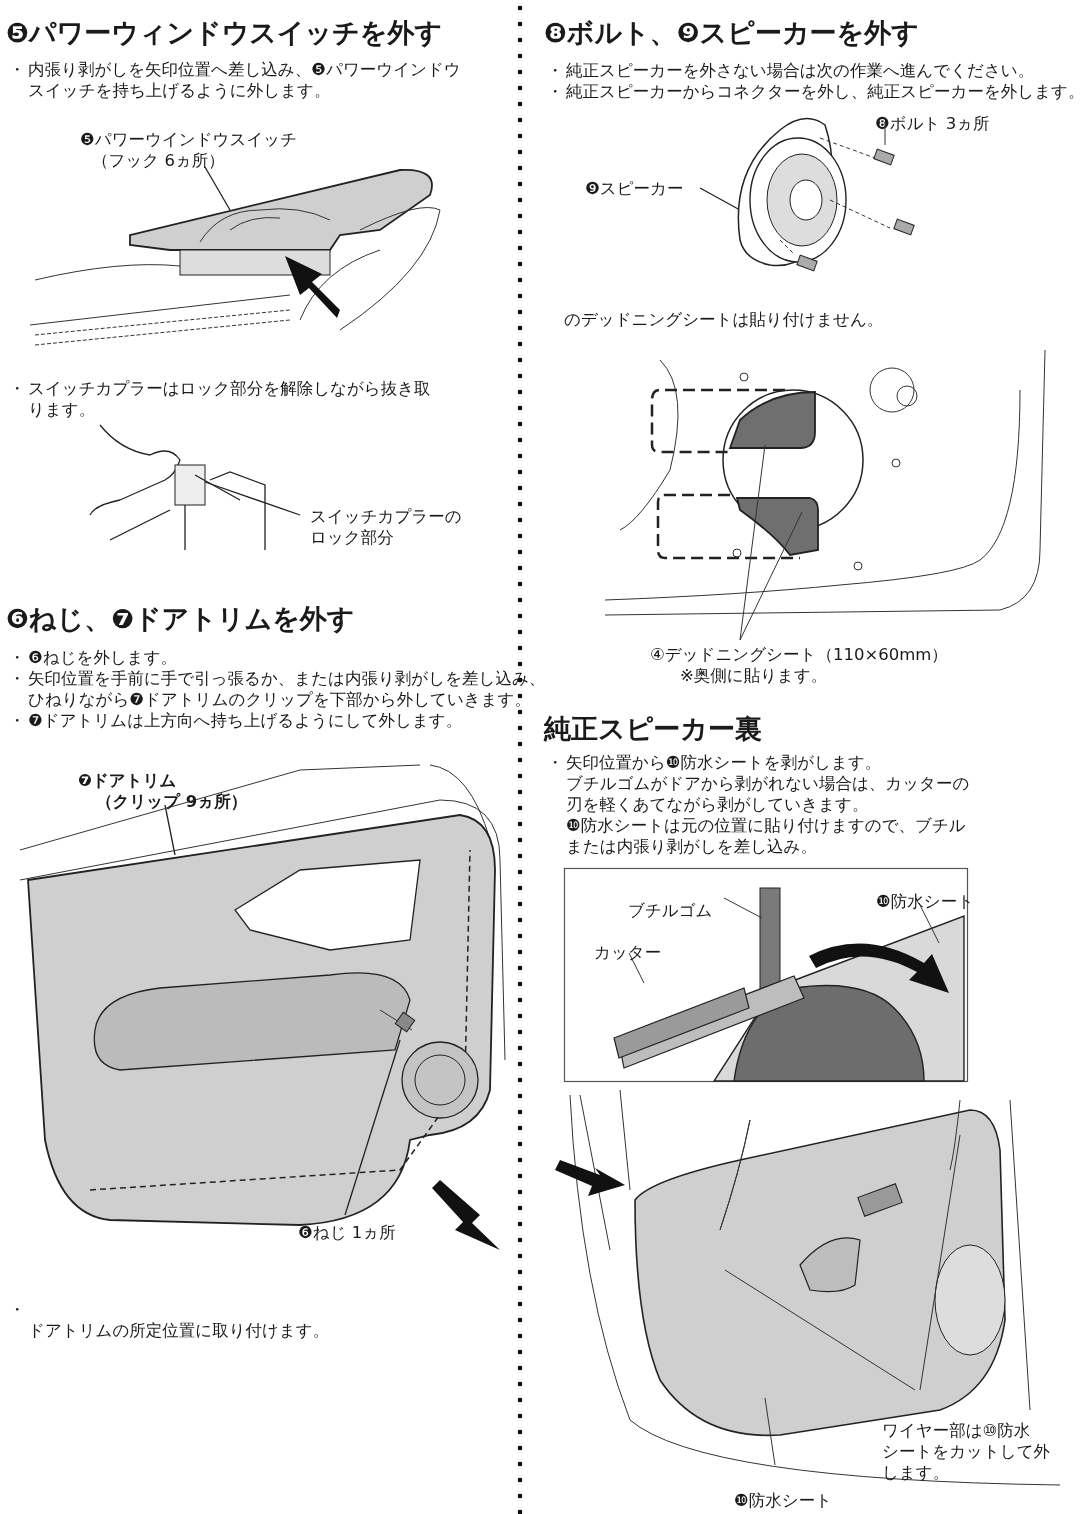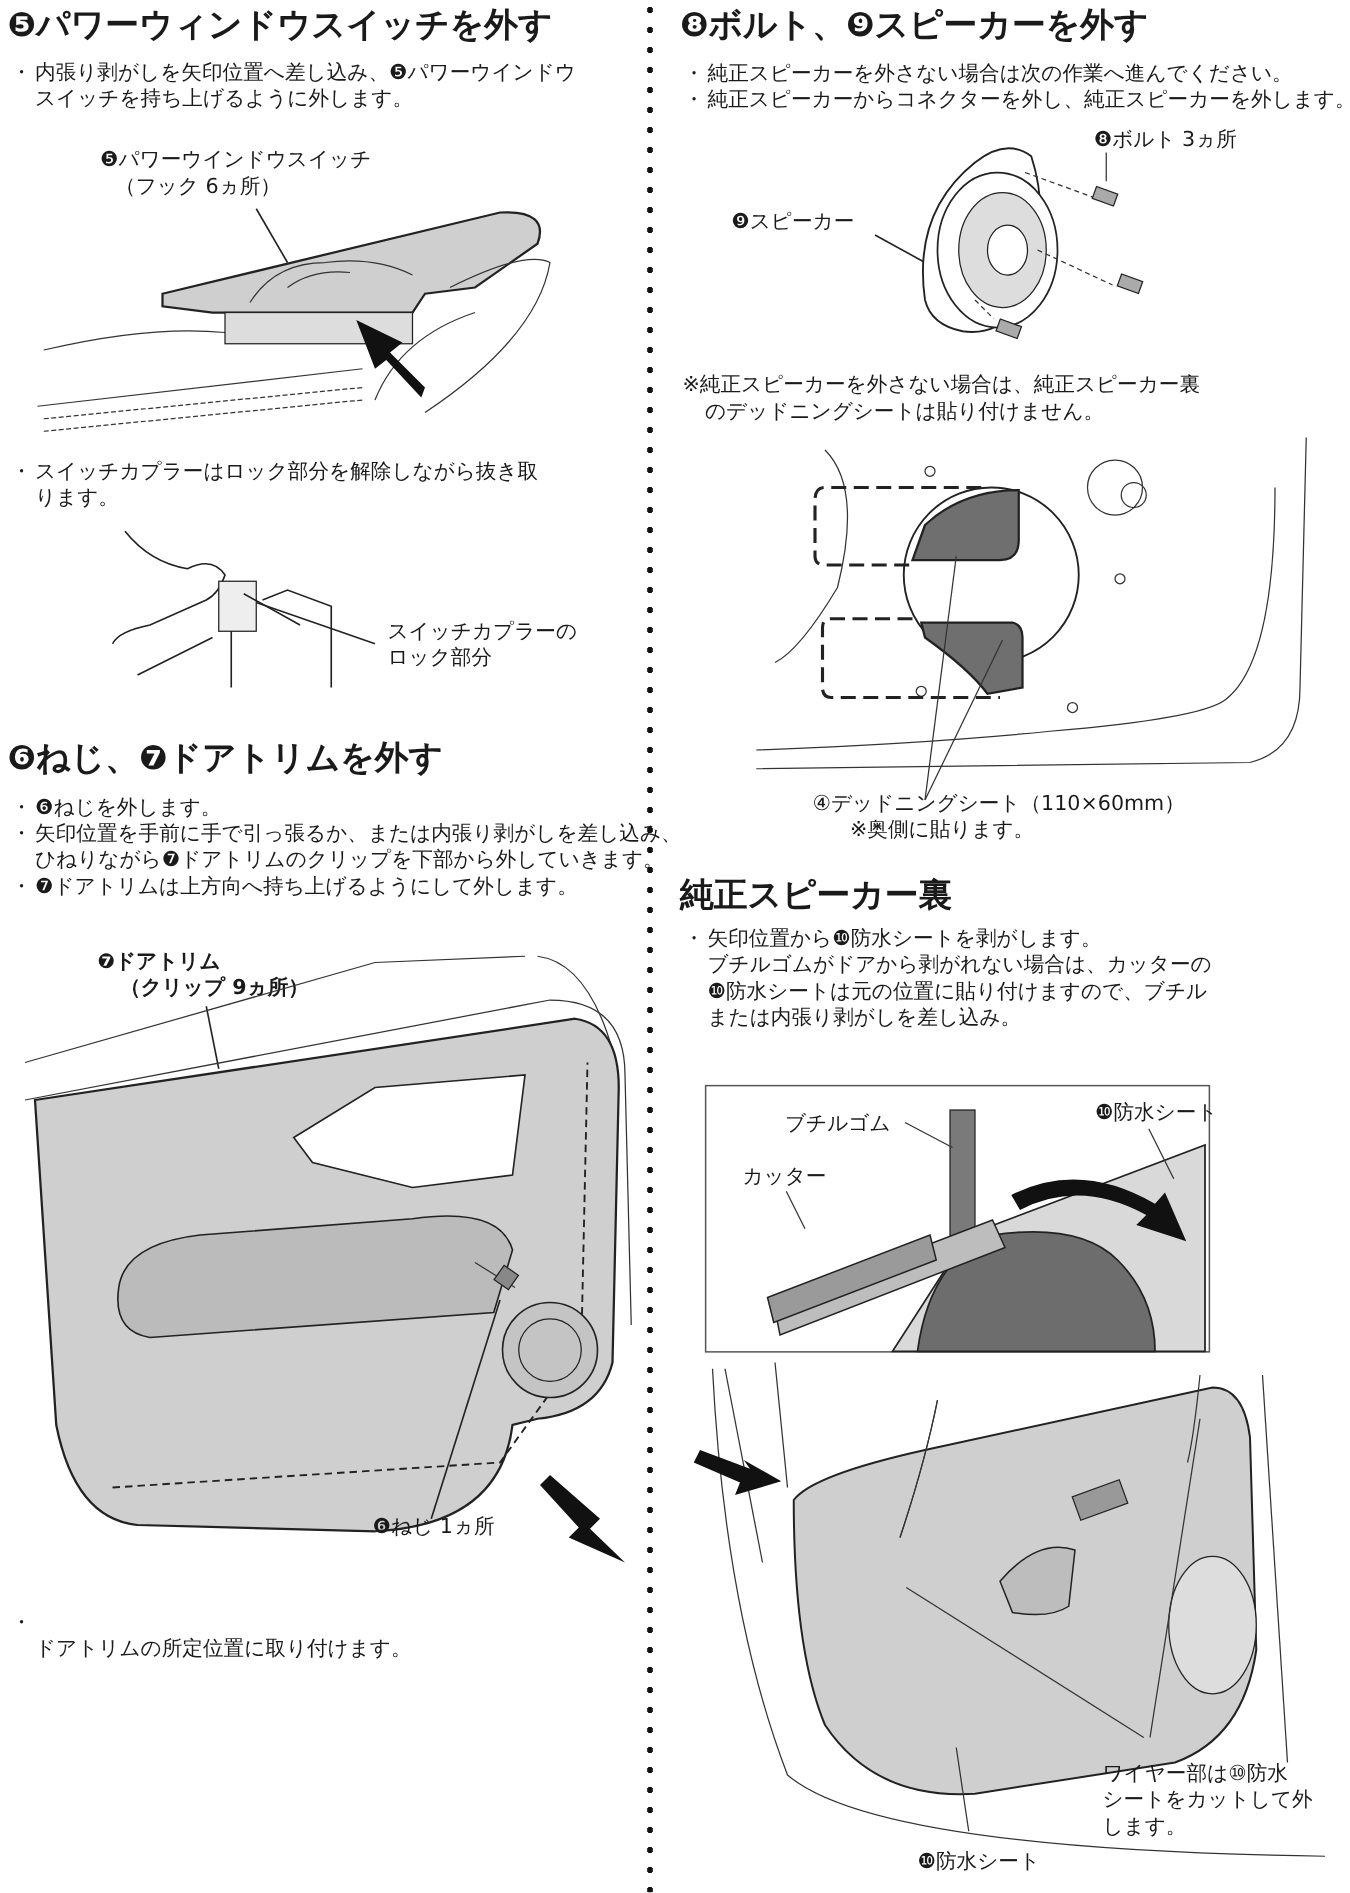--- a/index.html
+++ b/index.html
@@ -1,18 +1,18 @@
 <!DOCTYPE html>
 <html><head>
 <meta charset="utf-8">
 <style>
   html,body{margin:0;padding:0;background:#fff;}
   body{width:1080px;height:1514px;position:relative;overflow:hidden;
        font-family:"DejaVu Sans","Liberation Sans",sans-serif;color:#1a1a1a;}
-  .abs{position:absolute;}
+  .abs{position:absolute;margin-top:12px;}
   .h{font-size:27px;font-weight:bold;letter-spacing:0;line-height:34px;white-space:nowrap;}
   .p{font-size:16.5px;line-height:21px;white-space:nowrap;}
   .lbl{font-size:16.5px;line-height:21px;white-space:nowrap;}
   .bullet-row{display:flex;}
   .bullet-row .dot{width:22px;flex:none;text-align:center;}
   .indent{padding-left:22px;}
   .divider{position:absolute;left:517px;top:0;width:6px;height:1514px;
     background-image:radial-gradient(circle,#111 2.3px,transparent 2.6px);
     background-size:6px 16px;background-repeat:repeat-y;}
   svg{position:absolute;overflow:visible;}
@@ -157,21 +157,20 @@
   <g>
       <rect x="355" y="112" width="18" height="10" fill="#aaa" stroke="#222" transform="rotate(20 364 117)"></rect>
     </g>
   <g>
       <rect x="258" y="148" width="18" height="10" fill="#aaa" stroke="#222" transform="rotate(20 267 153)"></rect>
     </g>
   <line class="thin" x1="345" y1="12" x2="345" y2="35"></line>
 </svg>
 
 <div class="abs p" style="left:546px;top:297px;width:530px;">
-  <div>※純正スピーカーを外さない場合は、純正スピーカー裏</div>
   <div style="padding-left:18px">のデッドニングシートは貼り付けません。</div>
 </div>
 
 <svg style="left:540px;top:350px" width="540" height="290">
   <path class="thin" d="M65 265 L460 260 Q500 250 500 200 L505 0"></path>
   <path class="thin" d="M65 250 Q200 245 300 235 Q420 225 440 210 Q480 180 480 40"></path>
   <path class="thin" d="M120 10 Q150 40 130 120 Q100 170 80 180"></path>
   <circle cx="352" cy="40" r="22" class="thin"></circle>
   <circle cx="367" cy="46" r="10" class="thin"></circle>
   <circle cx="204" cy="27" r="4" class="thin"></circle>
@@ -192,20 +191,21 @@
   <div style="padding-left:30px">※奥側に貼ります。</div>
 </div>
 
 <div class="abs h" style="left:544px;top:700px;">純正スピーカー裏</div>
 <div class="abs p" style="left:544px;top:740px;width:530px;">
   <div class="bullet-row">
       <span class="dot">・</span>
       <span>矢印位置から❿防水シートを剥がします。</span>
     </div>
   <div class="indent">ブチルゴムがドアから剥がれない場合は、カッターの</div>
+  <div class="indent">刃を軽くあてながら剥がしていきます。</div>
   <div class="indent">❿防水シートは元の位置に貼り付けますので、ブチル</div>
   <div class="indent">または内張り剥がしを差し込み。</div>
 </div>
 
 <svg style="left:564px;top:868px" width="405" height="215">
   <rect x="0.5" y="0.5" width="403" height="213" fill="#fff" stroke="#555" stroke-width="1.2"></rect>
   <path fill="#d9d9d9" stroke="#222" stroke-width="1.4" d="M210 120 L400 48 L400 213 L150 213 Z"></path>
   <rect x="196" y="20" width="20" height="115" fill="#7a7a7a" stroke="#222"></rect>
   <path fill="#6d6d6d" stroke="#222" stroke-width="1.4" d="M170 213 Q180 140 230 120 Q300 110 330 140 Q360 170 360 213 Z"></path>
   <path fill="#bdbdbd" stroke="#222" stroke-width="1.2" d="M55 175 L230 108 L240 130 L60 200 Z"></path>

